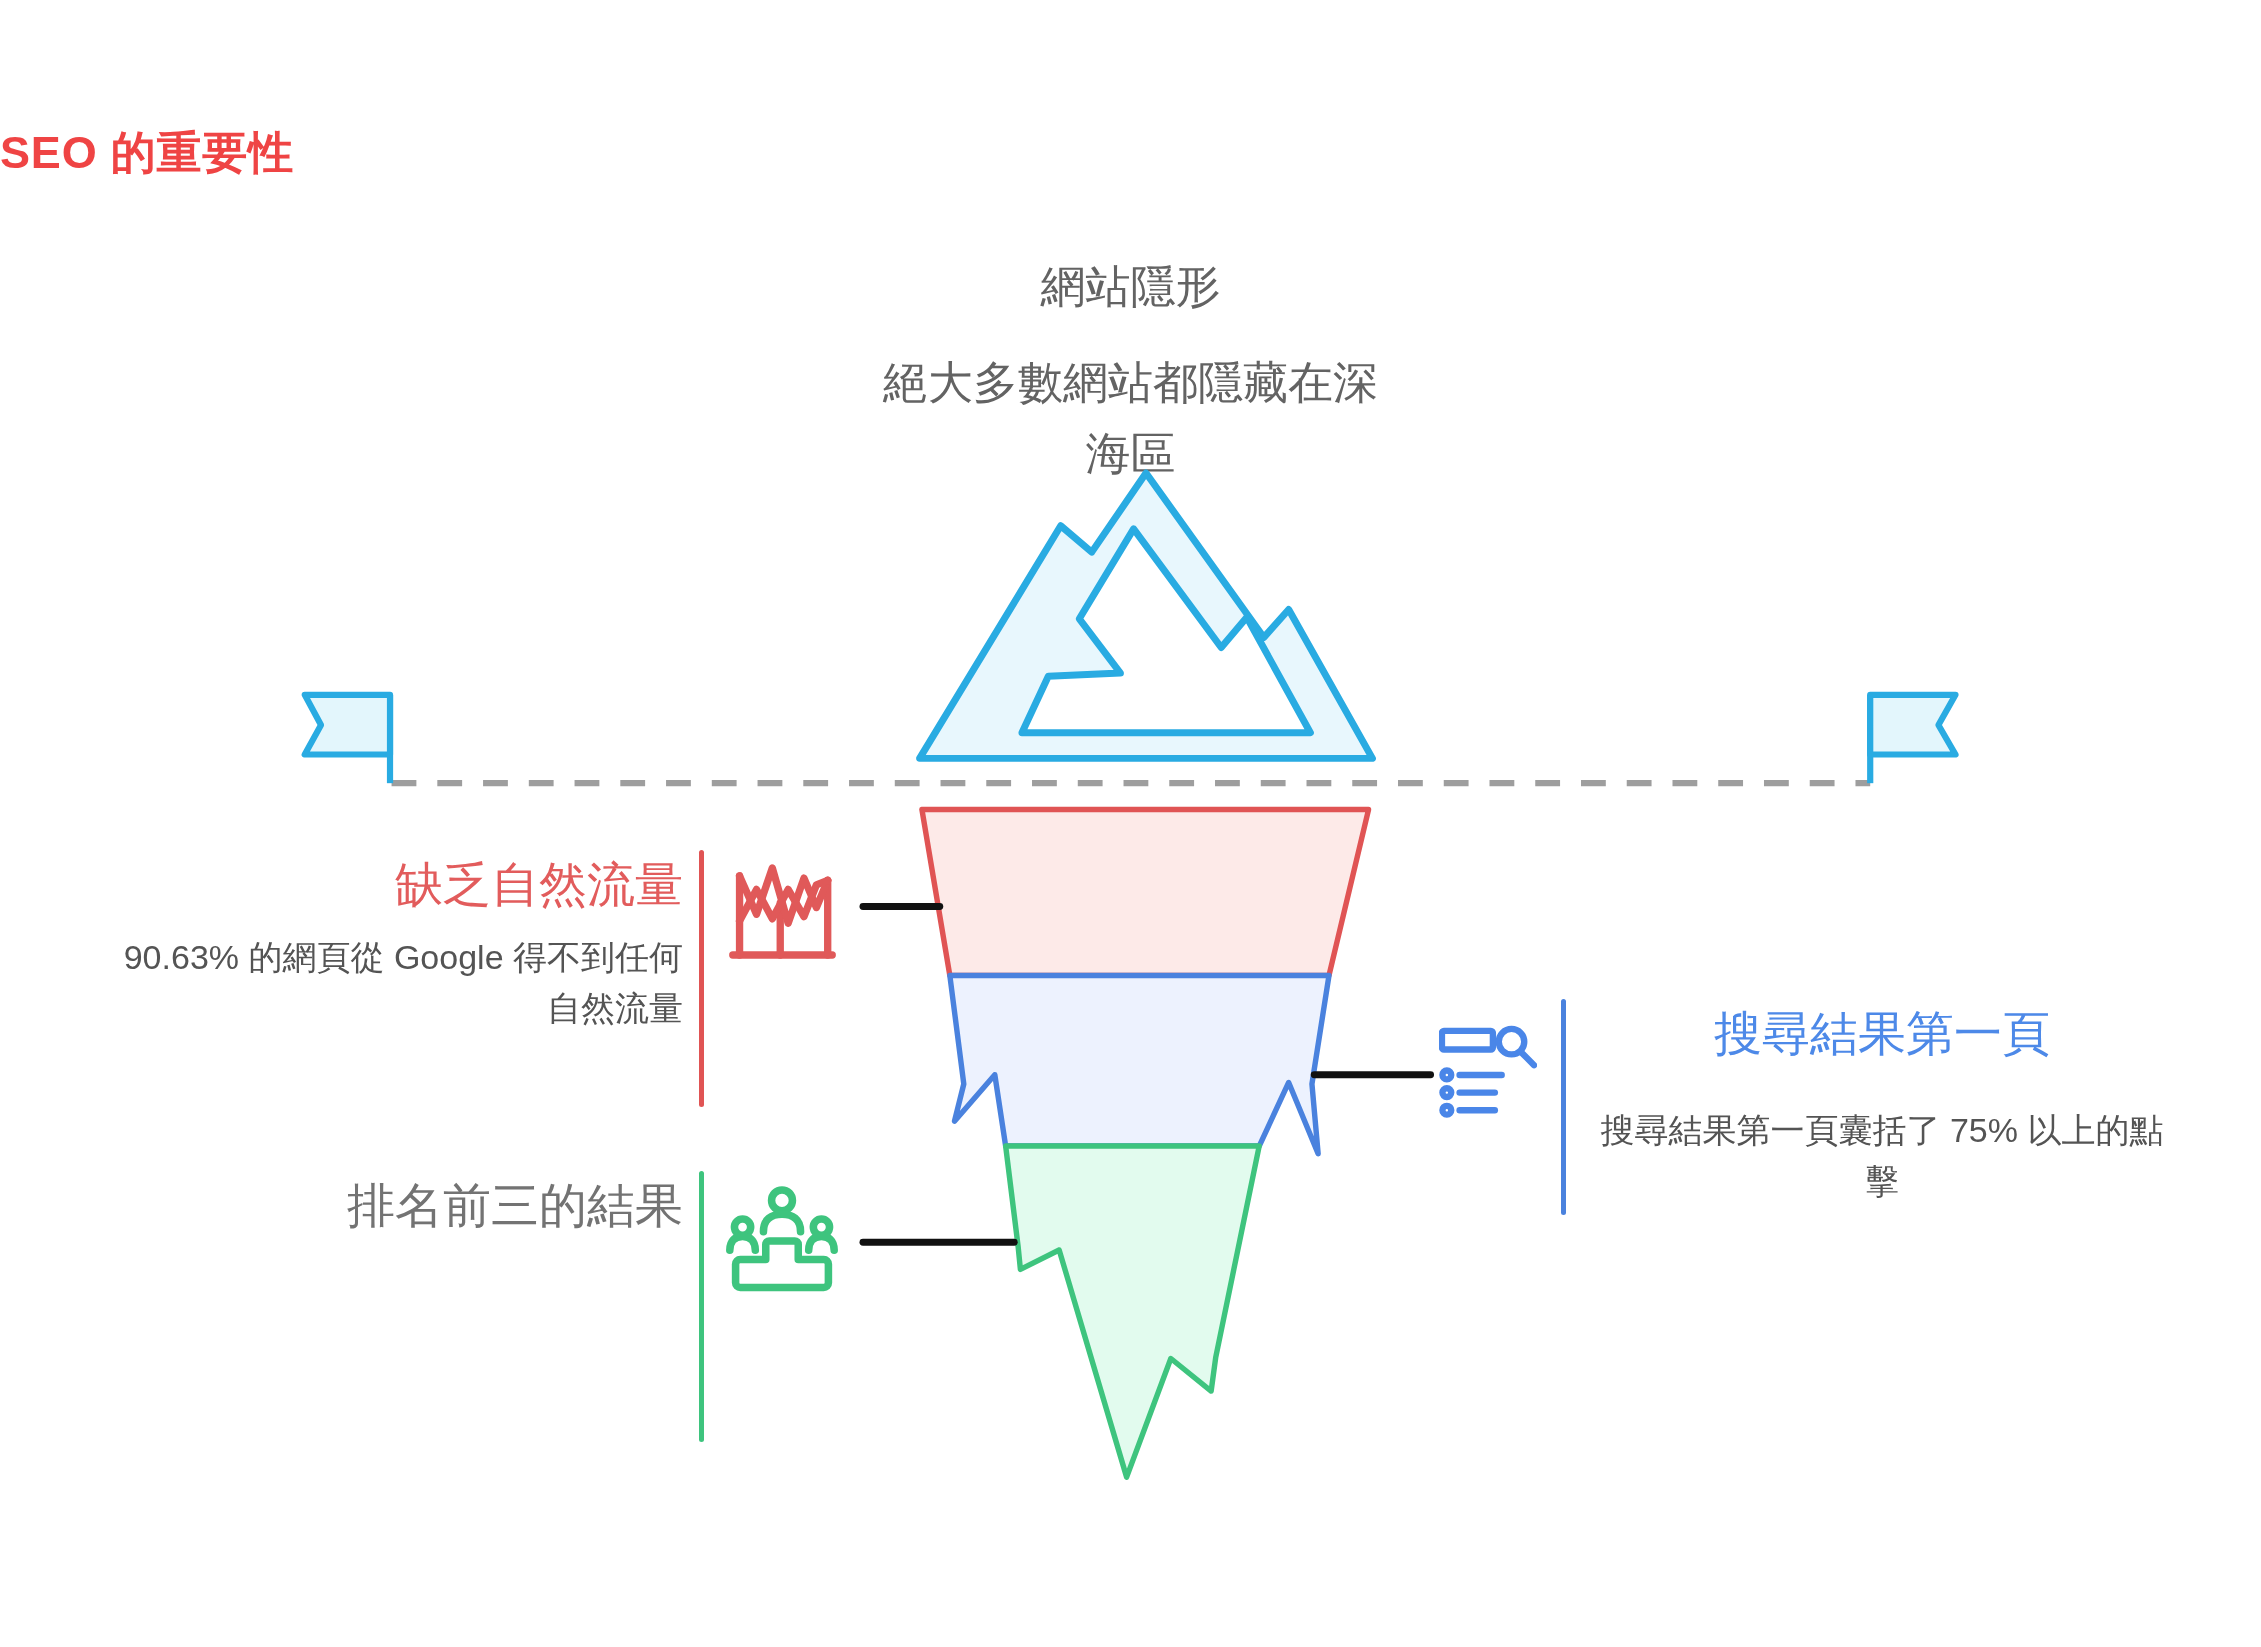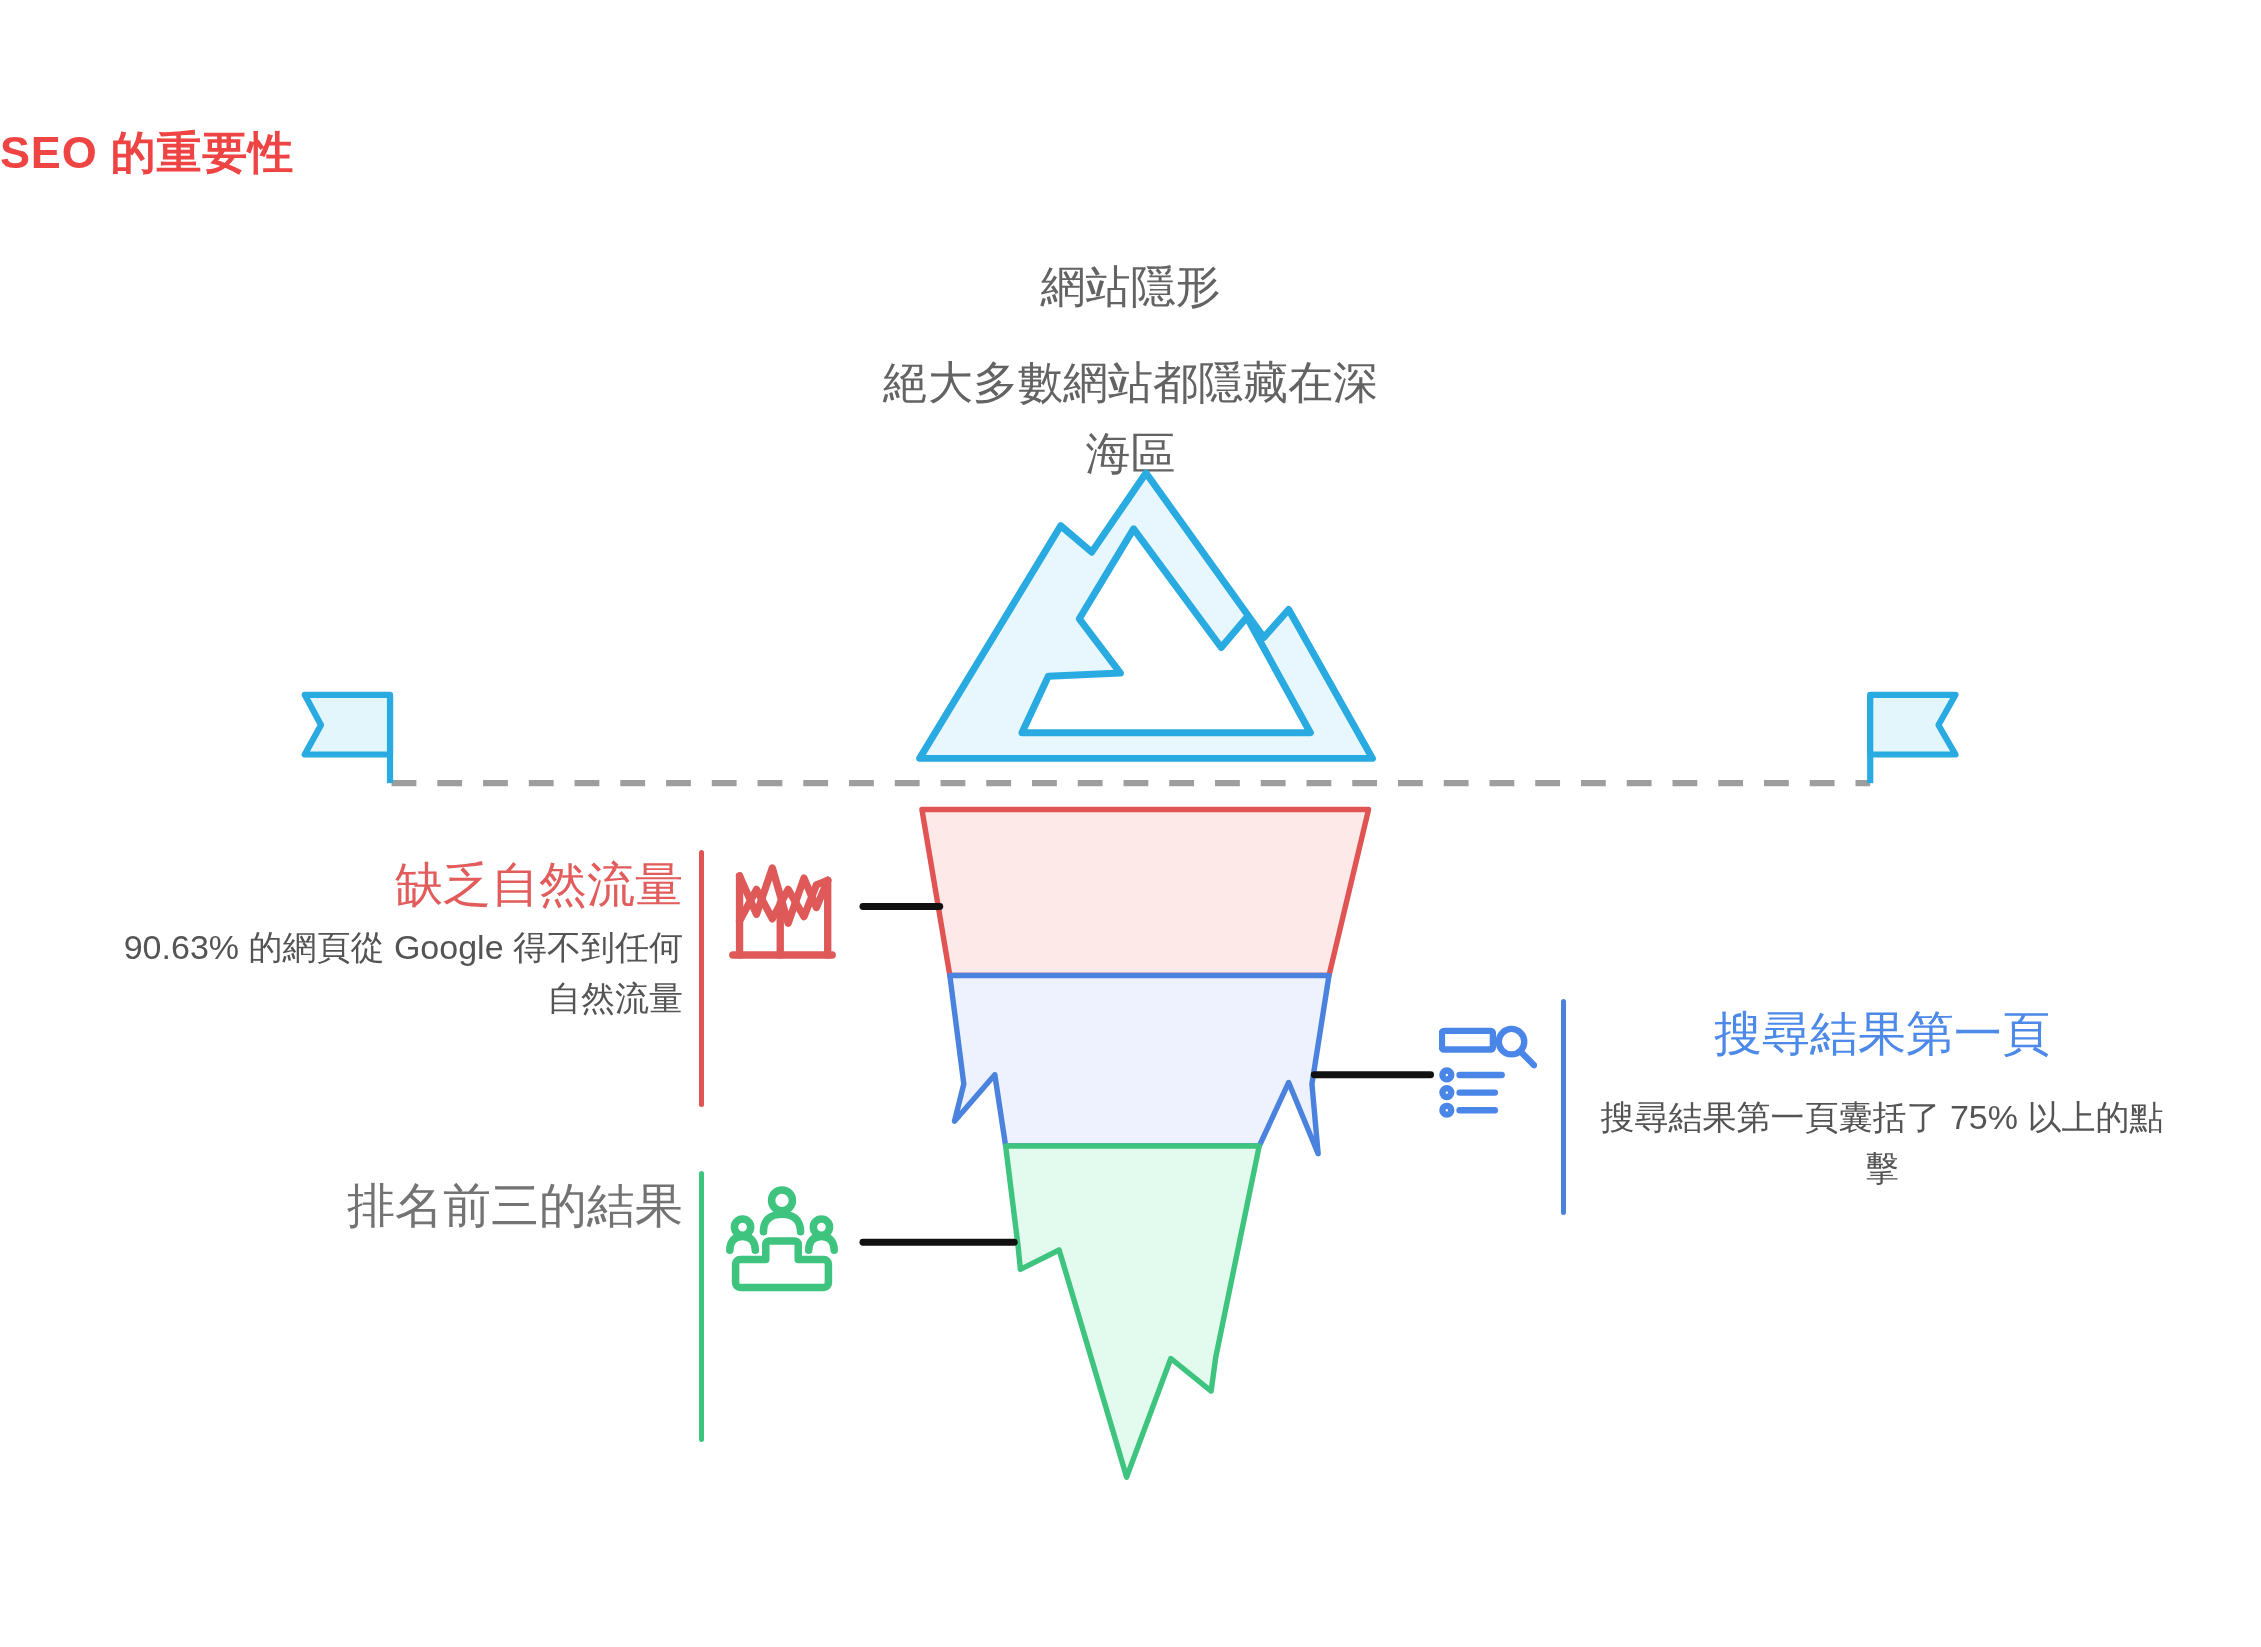--- a/index.html
+++ b/index.html
@@ -19,30 +19,30 @@
   }
   .page-desc{
     left:867px;width:527px;top:347px;text-align:center;
     font-size:45px;color:#636363;line-height:1.58;
   }
   
   #diagram-svg{left:0;top:0;}
   
   .ann{display:block;}
   .ann-heading{font-size:48px;font-weight:500;line-height:1.12;}
-  .ann-body{font-size:34px;color:#545454;line-height:1.5;margin-top:10px;}
+  .ann-body{font-size:34px;color:#545454;line-height:1.5;margin-top:20px;}
   .ann-right{text-align:right;}
   .ann-left{text-align:center;}
   .ann-red{left:109px;width:574px;top:858px;}
   .ann-red .ann-heading{color:#e25c5c;}
   .ann-green{left:109px;width:574px;top:1179px;}
   .ann-green .ann-heading{color:#737373;}
   .ann-blue{left:1599px;width:566px;top:1007px;}
   .ann-blue .ann-heading{color:#4d89e8;}
-  .ann-blue .ann-body{margin-top:31px;}
+  .ann-blue .ann-body{margin-top:44px;}
   
   .divider{width:5.4px;border-radius:3.1px;}
   .divider-red{left:699px;top:850px;height:257px;background:#e05454;}
   .divider-green{left:699px;top:1171px;height:271px;background:#3ec47e;}
   .divider-blue{left:1561px;top:999px;height:216px;background:#4a82de;}
   
   .icon-box{display:block;}
   .icon-red{left:726px;top:851px;width:113px;height:113px;}
   .icon-green{left:724px;top:1183px;width:116px;height:116px;}
   .icon-blue{left:1439px;top:1024px;width:98px;height:98px;}

